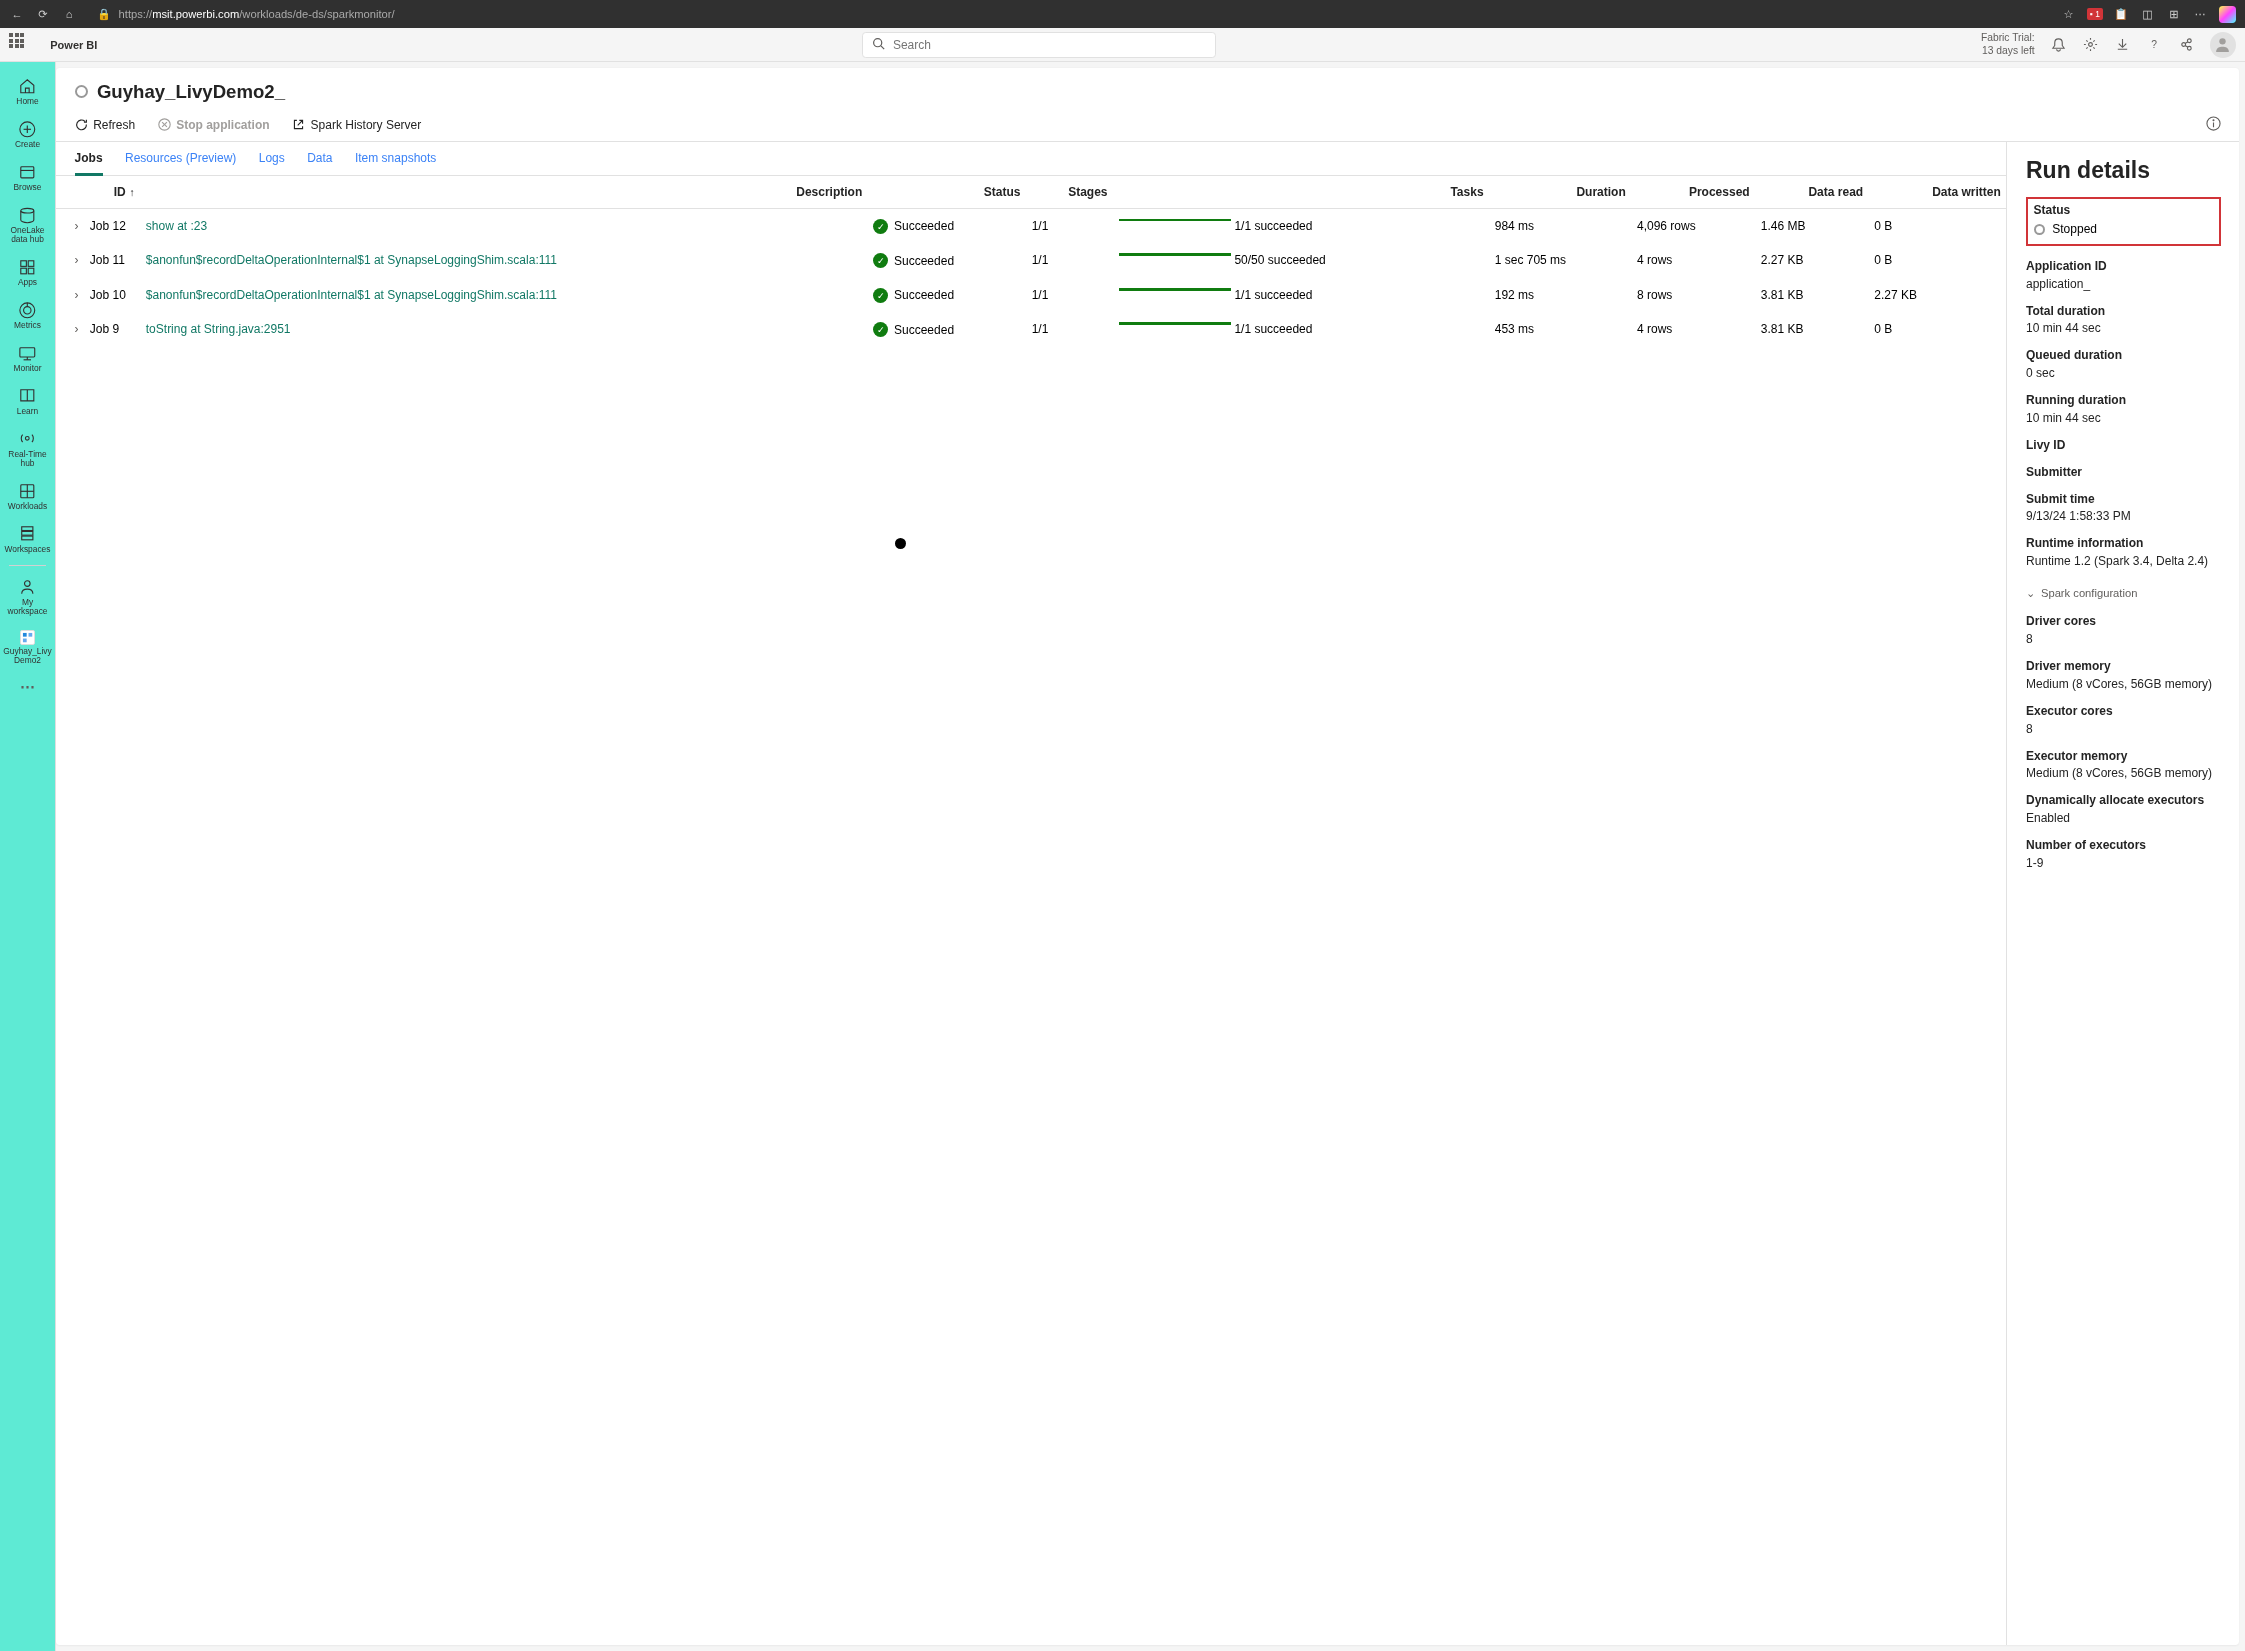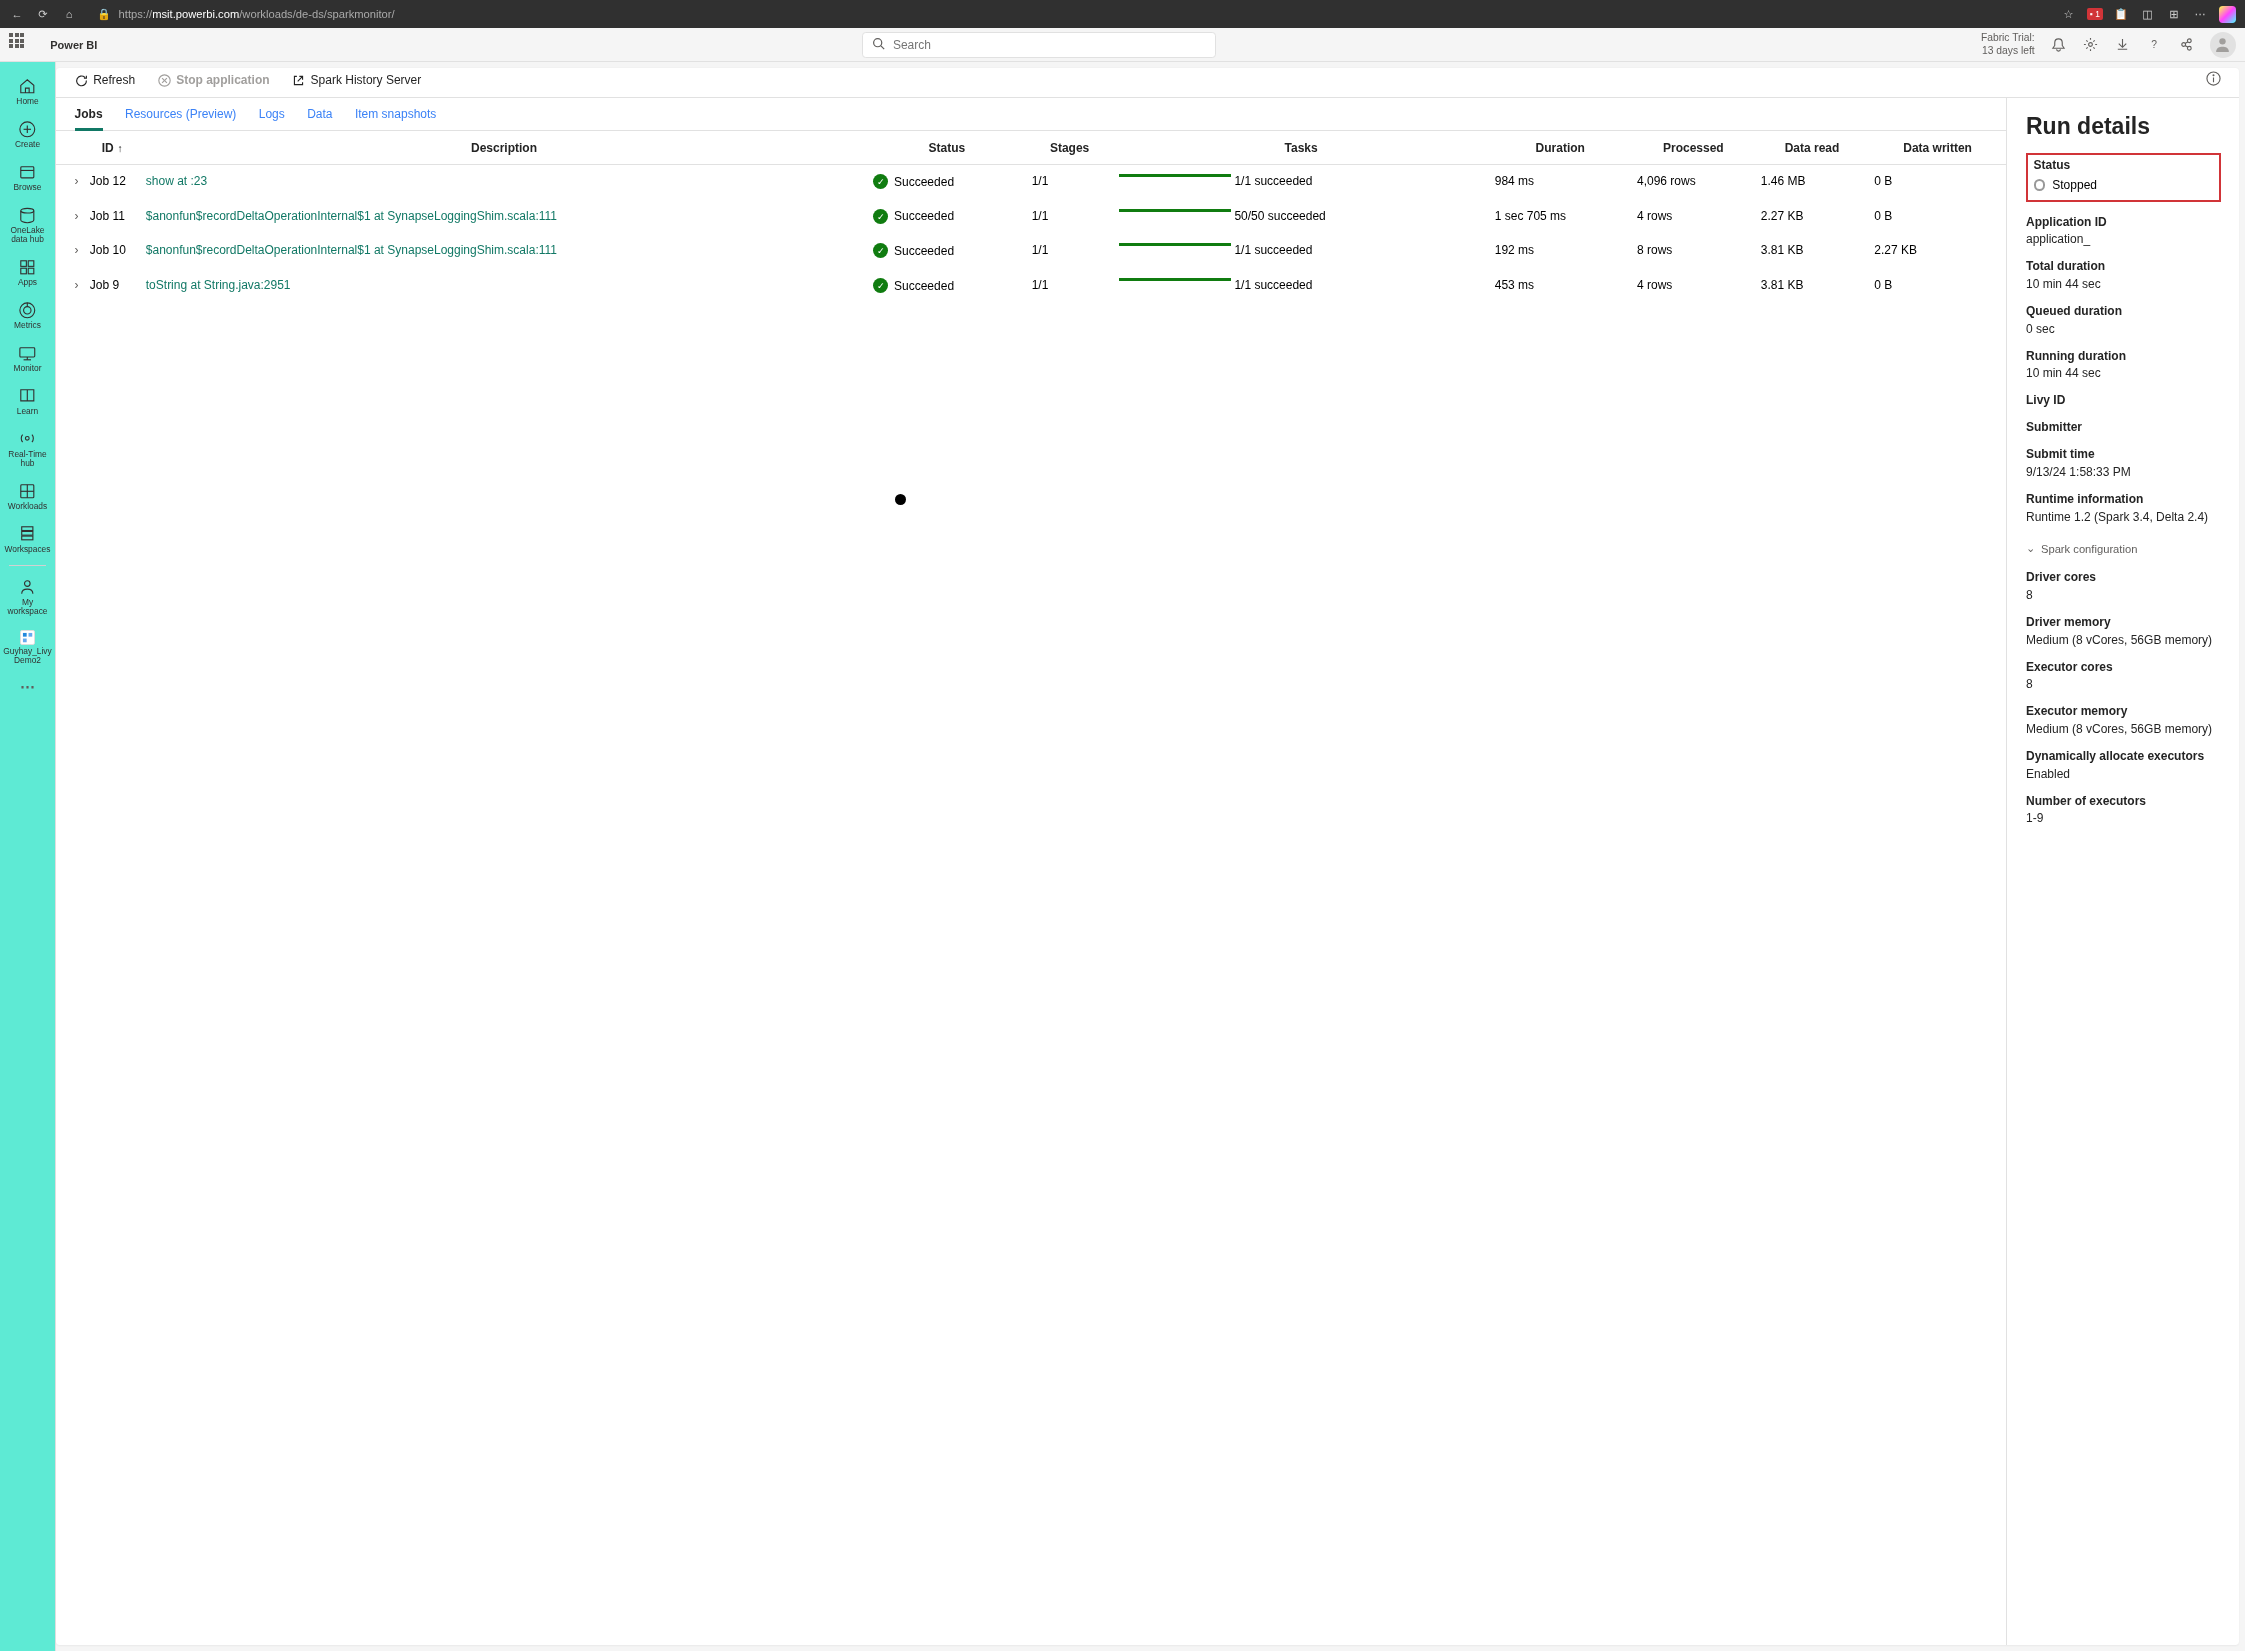--- a/index.html
+++ b/index.html
@@ -51,21 +51,21 @@
     
     .content { flex: 1; display: flex; overflow: hidden; border-top: 0.9px solid #e1e1e1; }
     .jobs-pane { flex: 1; overflow: auto; }
     .tabs { display: flex; gap: 22.4px; padding: 0 18.6px; border-bottom: 0.9px solid #e1e1e1; font-size: 12px; }
     .tab { padding: 9.3px 0; cursor: pointer; color: #3b82f6; position: relative; }
     .tab.active { color: #242424; font-weight: 600; }
     .tab.active::after { content: ''; position: absolute; bottom: -0.9px; left: 0; right: 0; height: 2.8px; background: #117865; }
     
     
     .table { width: 100%; border-collapse: collapse; font-size: 12px; }
-    .table thead th { text-align: center; font-weight: 600; padding: 9.3px 5.6px; border-bottom: 0.9px solid #e1e1e1; color: #242424; white-space: nowrap; }
+    .table thead th { text-align: right; font-weight: 600; padding: 9.3px 5.6px; border-bottom: 0.9px solid #e1e1e1; color: #242424; white-space: nowrap; }
     .table thead th:first-child { padding-left: 18.6px; }
     .table tbody td { padding: 9.3px 5.6px; vertical-align: top; border-bottom: 0.9px solid transparent; }
     .table tbody td:first-child { padding-left: 18.6px; }
     .chevron-cell { width: 28px; color: #605e5c; cursor: pointer; }
     .id-cell { width: 56px; }
     .desc-link { color: #117865; cursor: pointer; }
     .status-cell { display: flex; align-items: center; gap: 5.6px; }
     .check-icon { width: 15px; height: 15px; border-radius: 50%; background: #107c10; display: flex; align-items: center; justify-content: center; color: #fff; font-size: 9.3px; }
     .progress-wrap { display: flex; flex-direction: row; gap: 3.7px; }
     .progress-bar { width: 112px; height: 2.8px; background: #107c10; }
@@ -293,20 +293,24 @@
             <rect x="7" y="1" width="4" height="4" fill="#66aaee"></rect>
             <rect x="1" y="7" width="4" height="4" fill="#66aaee"></rect>
           </svg>
       </span>
       <span>Guyhay_Livy Demo2</span>
     </div>
     <div class="nav-more">⋯</div>
   </div>
 
   <div class="main">
+    <div class="page-header">
+      <span class="status-dot"></span>
+      <span class="page-title">Guyhay_LivyDemo2_</span>
+    </div>
 
     <div class="toolbar">
       <span class="toolbar-btn">
         <svg width="13" height="13" viewBox="0 0 16 16" fill="none" stroke="currentColor" stroke-width="1.4">
             <path d="M14 8 A6 6 0 1 1 12 4 M14 2 L14 5 L11 5"></path>
           </svg>
         <span>Refresh</span>
       </span>
       <span class="toolbar-btn disabled">
         <svg width="13" height="13" viewBox="0 0 16 16" fill="none" stroke="currentColor" stroke-width="1.4">

